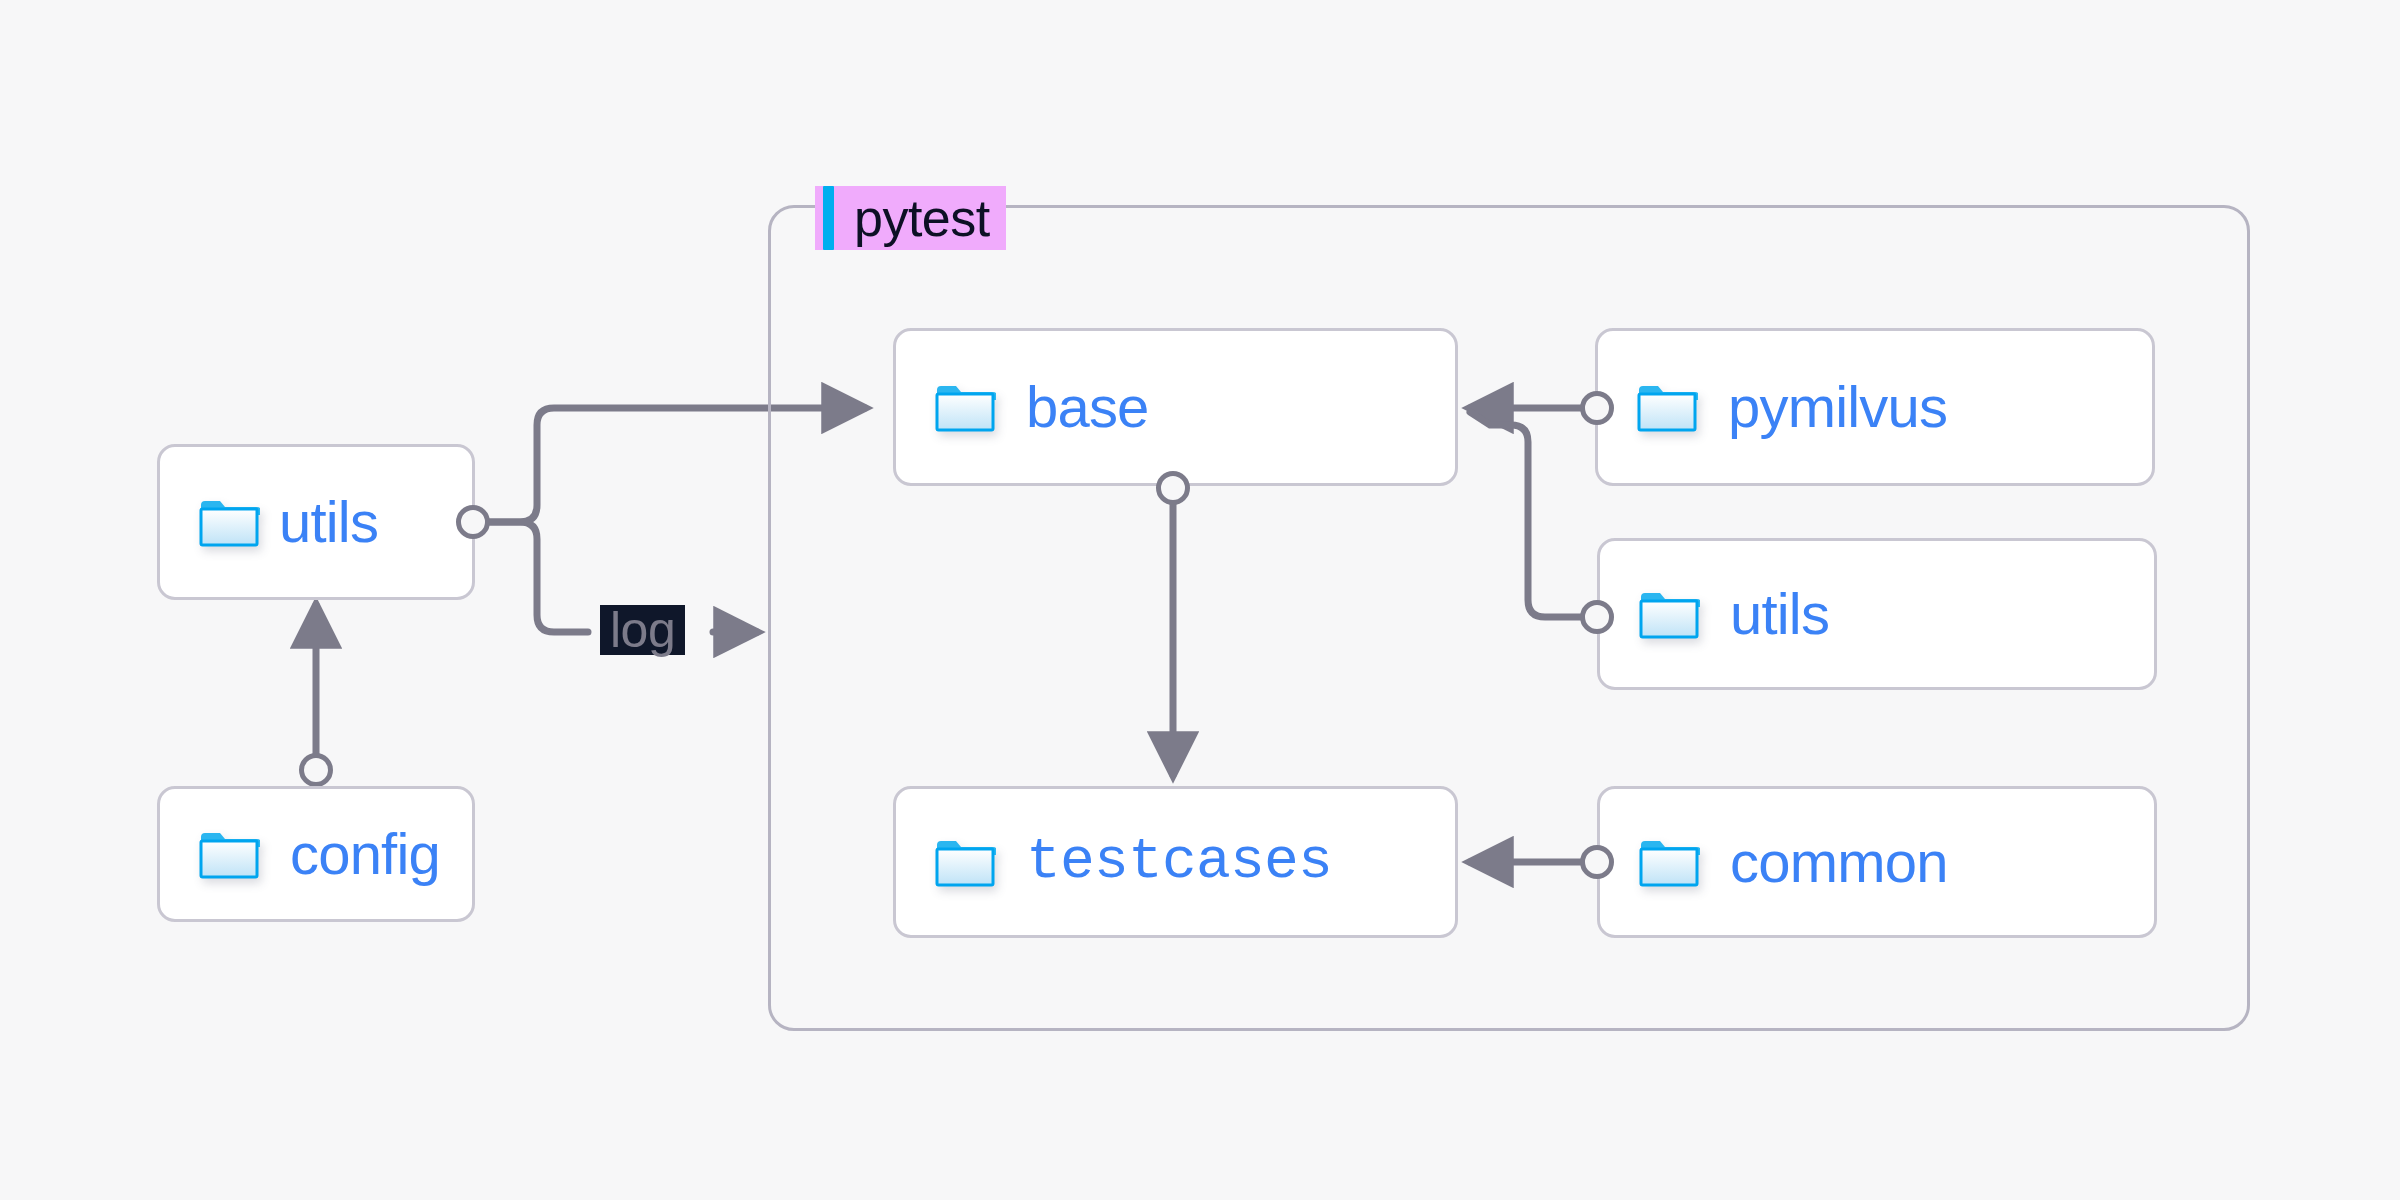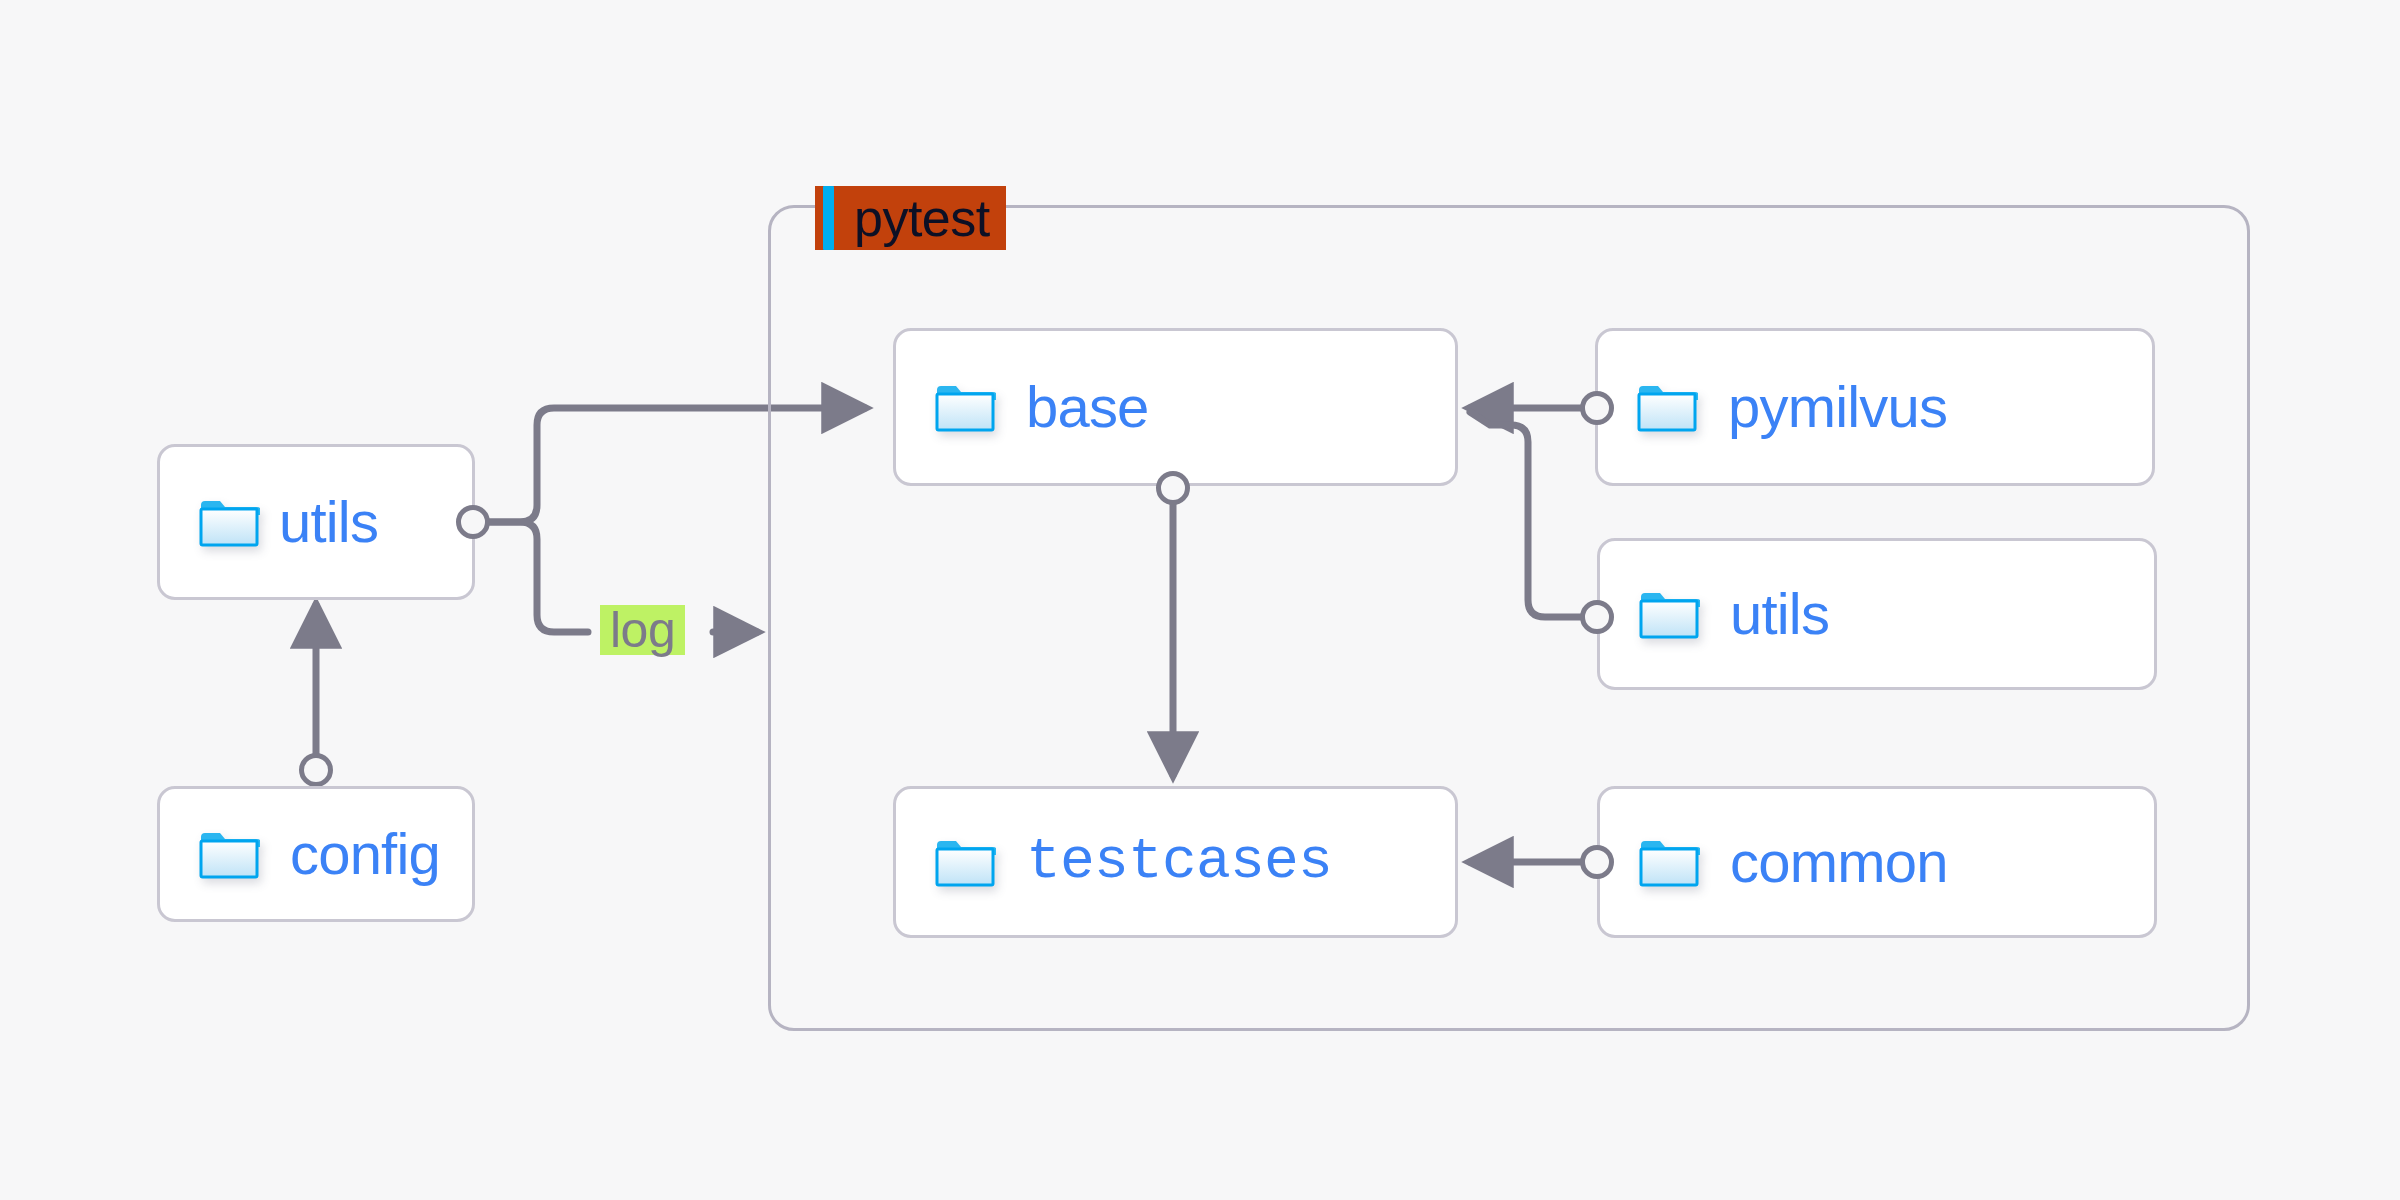--- a/index.html
+++ b/index.html
@@ -32,21 +32,21 @@
     border: 3px solid #b6b4c2;
     border-radius: 26px;
     background: transparent;
     box-sizing: border-box;
   }
   .group-label {
     position: absolute;
     display: flex;
     align-items: center;
     gap: 20px;
-    background: #c2410c;
+    background: #f0abfc;
     padding: 0 16px 0 8px;
     white-space: nowrap;
   }
   .group-accent {
     display: block;
     width: 11px;
     height: 64px;
     background: #00aeef;
     border-radius: 1px;
   }
@@ -98,21 +98,21 @@
   }
 
   
   .edge-label {
     position: absolute;
     font-size: 50px;
     color: #7c7b8a;
     letter-spacing: -0.5px;
     line-height: 1;
     white-space: nowrap;
-    background: #bef264;
+    background: #0f172a;
     padding: 0 10px;
   }
 </style>
 </head>
 <body>
 
 <div id="stage">
 
   <svg id="wires" viewBox="0 0 2400 1200" width="2400" height="1200">
     <defs>

